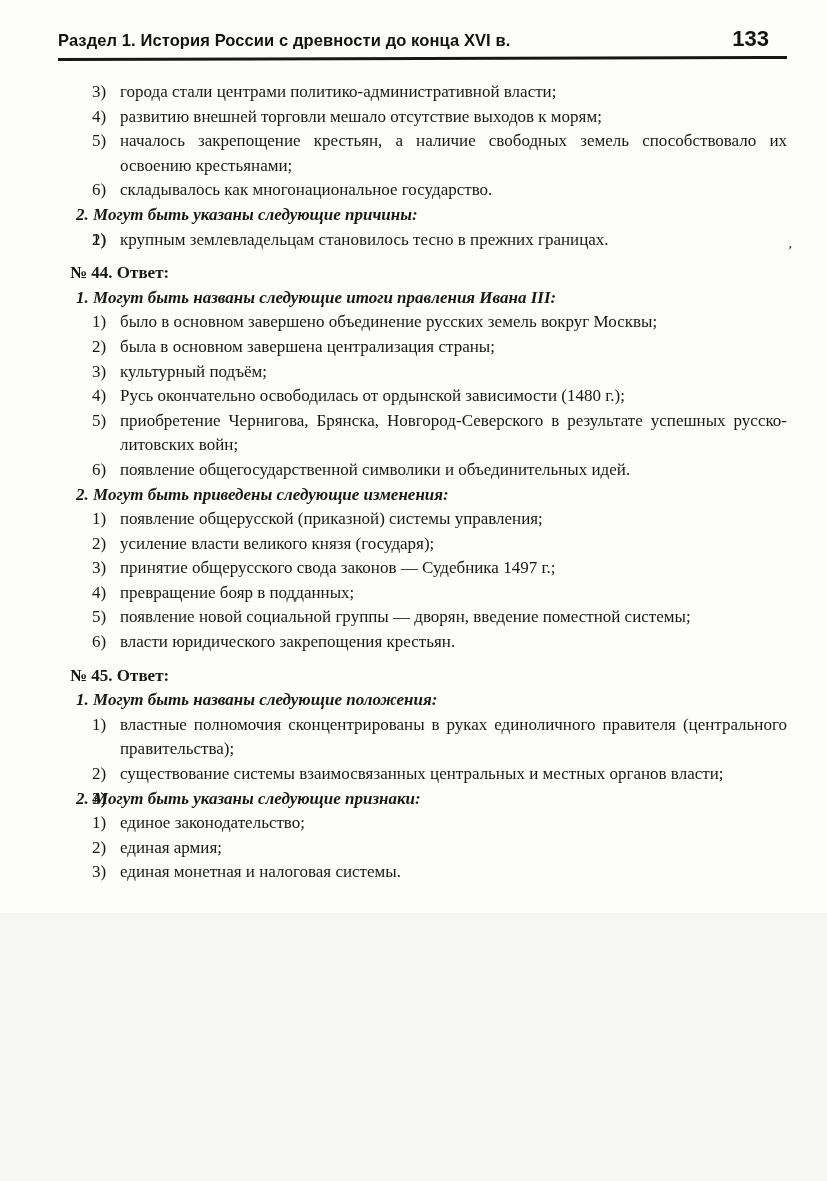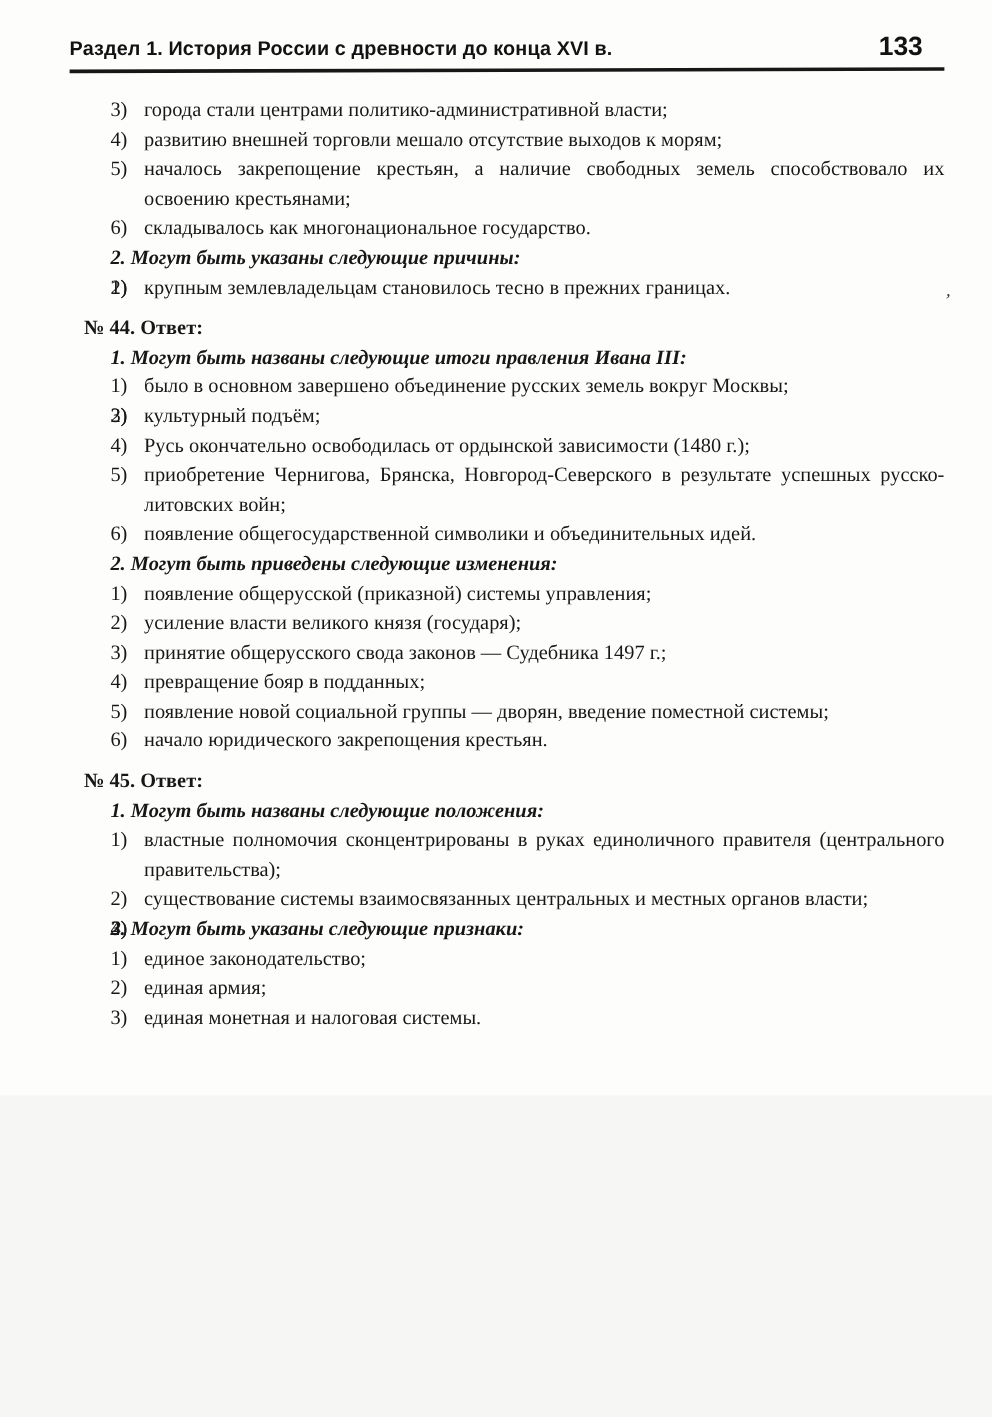--- a/index.html
+++ b/index.html
@@ -51,21 +51,21 @@
   }
   .block { margin: 0; }
   .block + .block { margin-top: 9px; }
   .block-title {
     font-weight: bold;
     margin-left: 12px;
   }
   .subheading {
     font-weight: bold;
     font-style: italic;
-    margin-left: 34px;
+    margin-left: 18px;
   }
   .item {
     position: relative;
     padding-left: 62px;
     text-align: justify;
   }
   .item .num {
     position: absolute;
     left: 34px;
     top: 0;
@@ -98,32 +98,32 @@
         <div class="item"><span class="num">5)</span><span class="txt">началось закрепощение крестьян, а наличие свободных земель способствовало их освоению крестьянами;</span></div>
         <div class="item"><span class="num">6)</span><span class="txt">складывалось как многонациональное государство.</span></div>
         <div class="subheading">2. Могут быть указаны следующие причины:</div>
         <div class="item"><span class="num">1)</span></div>
         <div class="item"><span class="num">2)</span><span class="txt">крупным землевладельцам становилось тесно в прежних границах.</span></div>
       </section>
       <section class="block">
         <div class="block-title">№ 44. Ответ:</div>
         <div class="subheading">1. Могут быть названы следующие итоги правления Ивана III:</div>
         <div class="item"><span class="num">1)</span><span class="txt">было в основном завершено объединение русских земель вокруг Москвы;</span></div>
-        <div class="item"><span class="num">2)</span></div>
+        <div class="item"><span class="num">2)</span><span class="txt">была в основном завершена централизация страны;</span></div>
         <div class="item"><span class="num">3)</span><span class="txt">культурный подъём;</span></div>
         <div class="item"><span class="num">4)</span><span class="txt">Русь окончательно освободилась от ордынской зависимости (1480 г.);</span></div>
         <div class="item"><span class="num">5)</span><span class="txt">приобретение Чернигова, Брянска, Новгород-Северского в результате успешных русско-литовских войн;</span></div>
         <div class="item"><span class="num">6)</span><span class="txt">появление общегосударственной символики и объединительных идей.</span></div>
         <div class="subheading">2. Могут быть приведены следующие изменения:</div>
         <div class="item"><span class="num">1)</span><span class="txt">появление общерусской (приказной) системы управления;</span></div>
         <div class="item"><span class="num">2)</span><span class="txt">усиление власти великого князя (государя);</span></div>
         <div class="item"><span class="num">3)</span><span class="txt">принятие общерусского свода законов — Судебника 1497 г.;</span></div>
         <div class="item"><span class="num">4)</span><span class="txt">превращение бояр в подданных;</span></div>
         <div class="item"><span class="num">5)</span><span class="txt">появление новой социальной группы — дворян, введение поместной системы;</span></div>
-        <div class="item"><span class="num">6)</span><span class="txt">начало юридического закрепощения крестьян.</span></div>
+        <div class="item"><span class="num">6)</span><span class="txt">власти юридического закрепощения крестьян.</span></div>
       </section>
       <section class="block">
         <div class="block-title">№ 45. Ответ:</div>
         <div class="subheading">1. Могут быть названы следующие положения:</div>
         <div class="item"><span class="num">1)</span><span class="txt">властные полномочия сконцентрированы в руках единоличного правителя (центрального правительства);</span></div>
         <div class="item"><span class="num">2)</span><span class="txt">существование системы взаимосвязанных центральных и местных органов власти;</span></div>
         <div class="item"><span class="num">3)</span></div>
         <div class="item"><span class="num">4)</span></div>
         <div class="subheading">2. Могут быть указаны следующие признаки:</div>
         <div class="item"><span class="num">1)</span><span class="txt">единое законодательство;</span></div>

